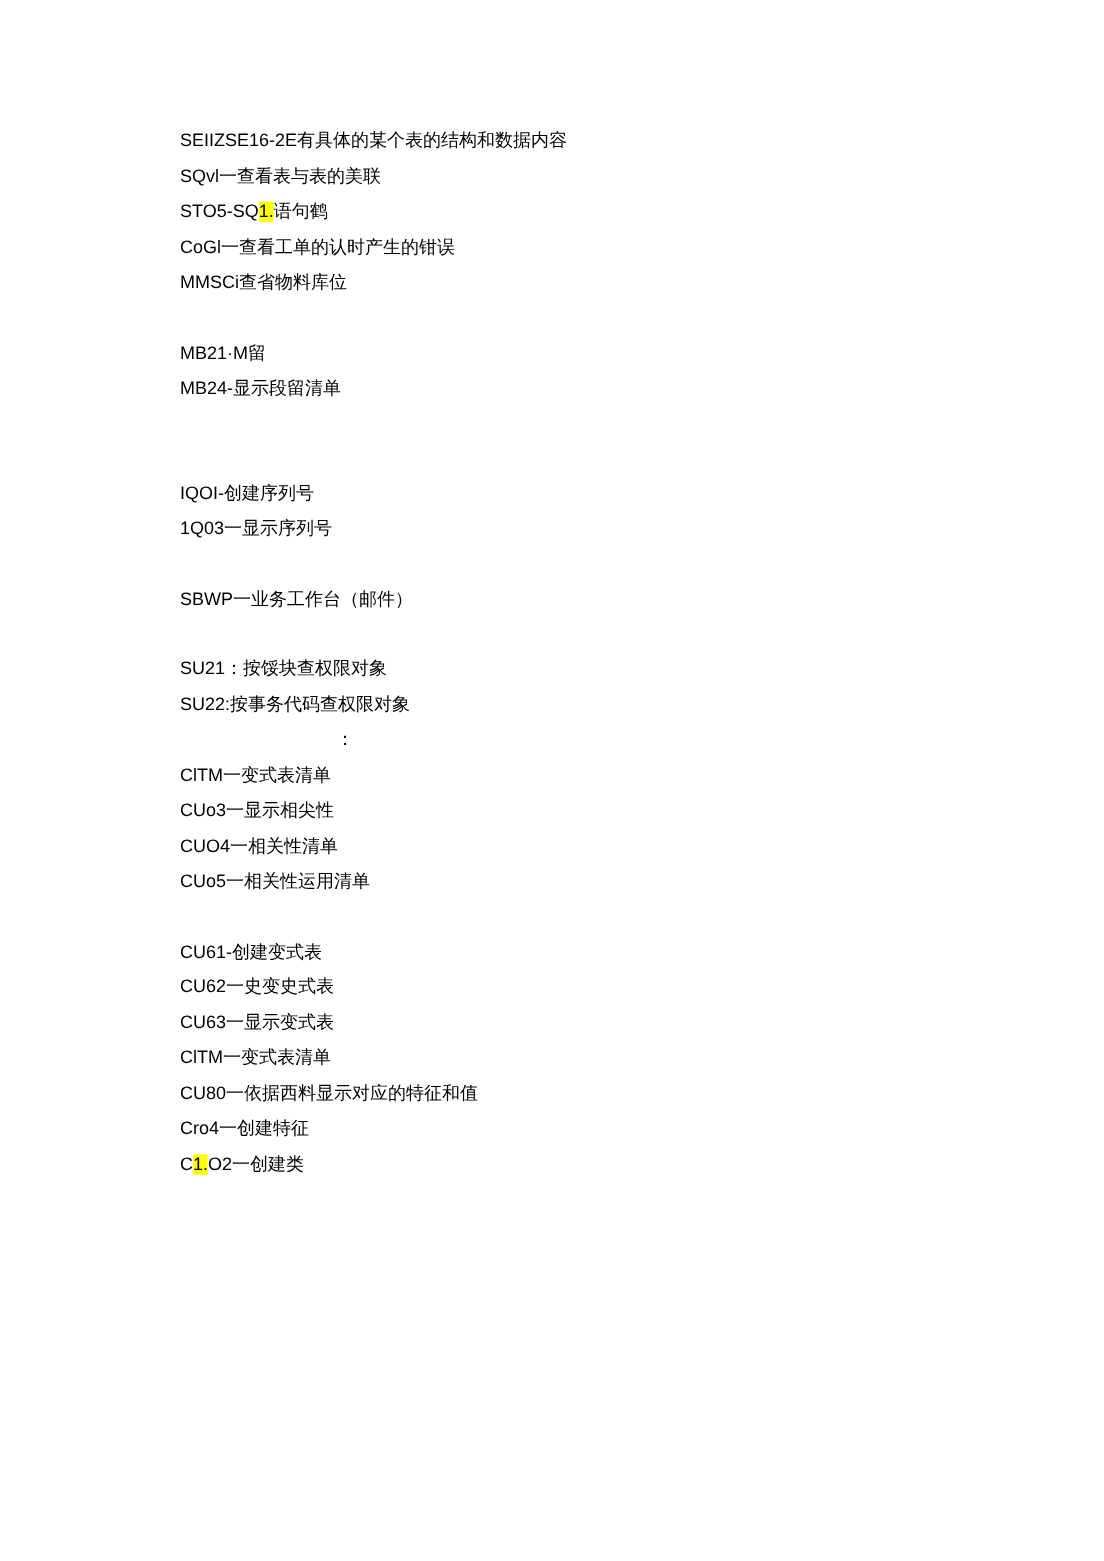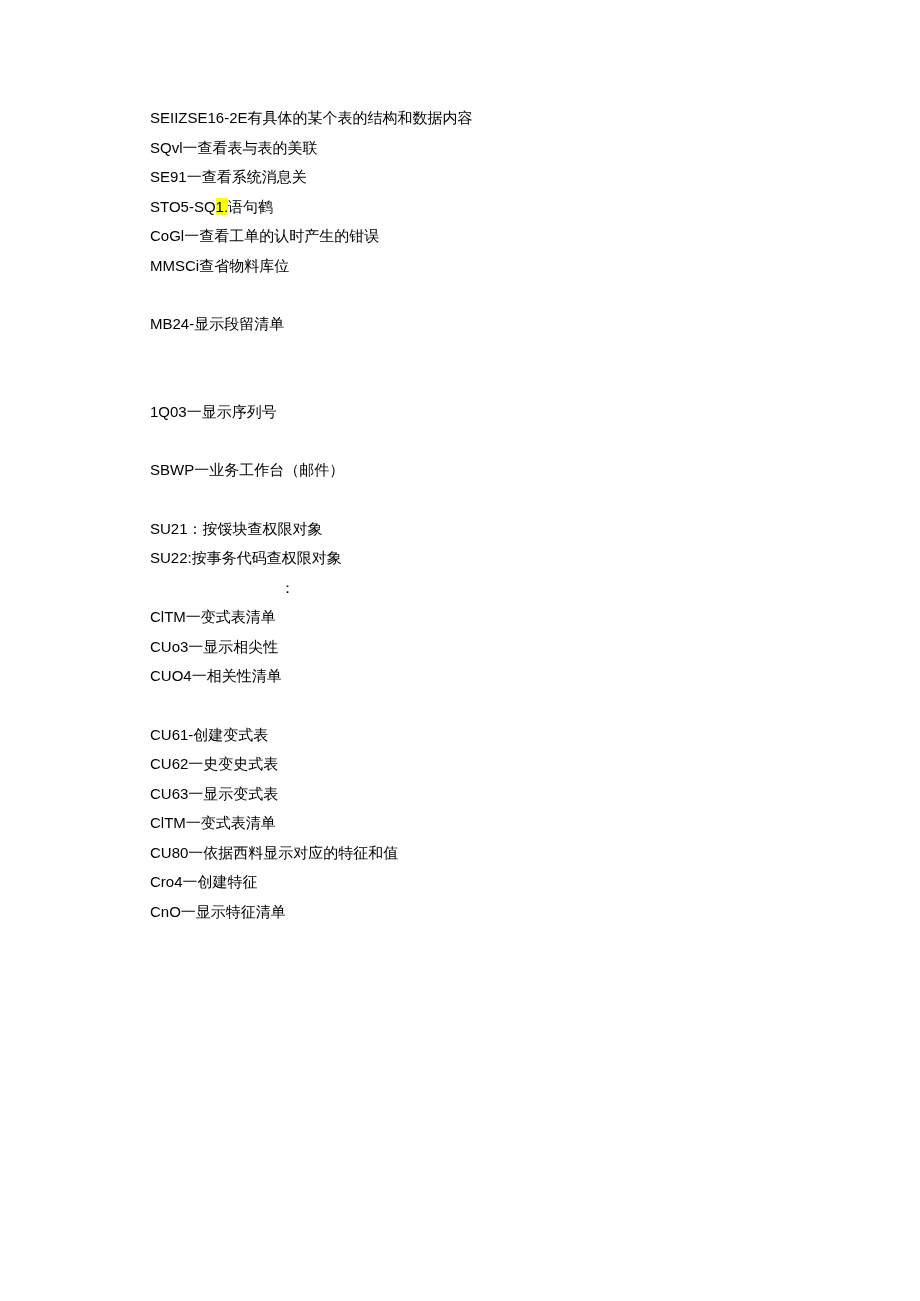--- a/index.html
+++ b/index.html
@@ -34,39 +34,41 @@
   .hl {
     background-color: #ffff00;
   }
 </style>
 </head>
 <body>
 
 <div class="page">
   <div class="line">SEIIZSE16-2E有具体的某个表的结构和数据内容</div>
   <div class="line">SQvl一查看表与表的美联</div>
-  <div class="line">SE91一查看系统消息关</div>
   <div class="line"><span>STO5-SQ</span><span class="hl">1.</span><span>语句鹤</span></div>
   <div class="line">CoGl一查看工单的认时产生的钳误</div>
   <div class="line">MMSCi查省物料库位</div>
   <div class="blank"></div>
+  <div class="line">MB21·M留</div>
   <div class="line">MB24-显示段留清单</div>
   <div class="blank"></div>
   <div class="blank"></div>
+  <div class="line">IQOI-创建序列号</div>
   <div class="line">1Q03一显示序列号</div>
   <div class="blank"></div>
   <div class="line">SBWP一业务工作台（邮件）</div>
   <div class="blank"></div>
   <div class="line">SU21：按馁块查权限对象</div>
   <div class="line">SU22:按事务代码查权限对象</div>
   <div class="colon-line">：</div>
   <div class="line">ClTM一变式表清单</div>
   <div class="line">CUo3一显示相尖性</div>
   <div class="line">CUO4一相关性清单</div>
+  <div class="line">CUo5一相关性运用清单</div>
   <div class="blank"></div>
   <div class="line">CU61-创建变式表</div>
   <div class="line">CU62一史变史式表</div>
   <div class="line">CU63一显示变式表</div>
   <div class="line">ClTM一变式表清单</div>
   <div class="line">CU80一依据西料显示对应的特征和值</div>
   <div class="line">Cro4一创建特征</div>
-  <div class="line">CnO一显示特征清单</div>
+  <div class="line"><span>C</span><span class="hl">1.</span><span>O2一创建类</span></div>
 </div>
 
 </body></html>

